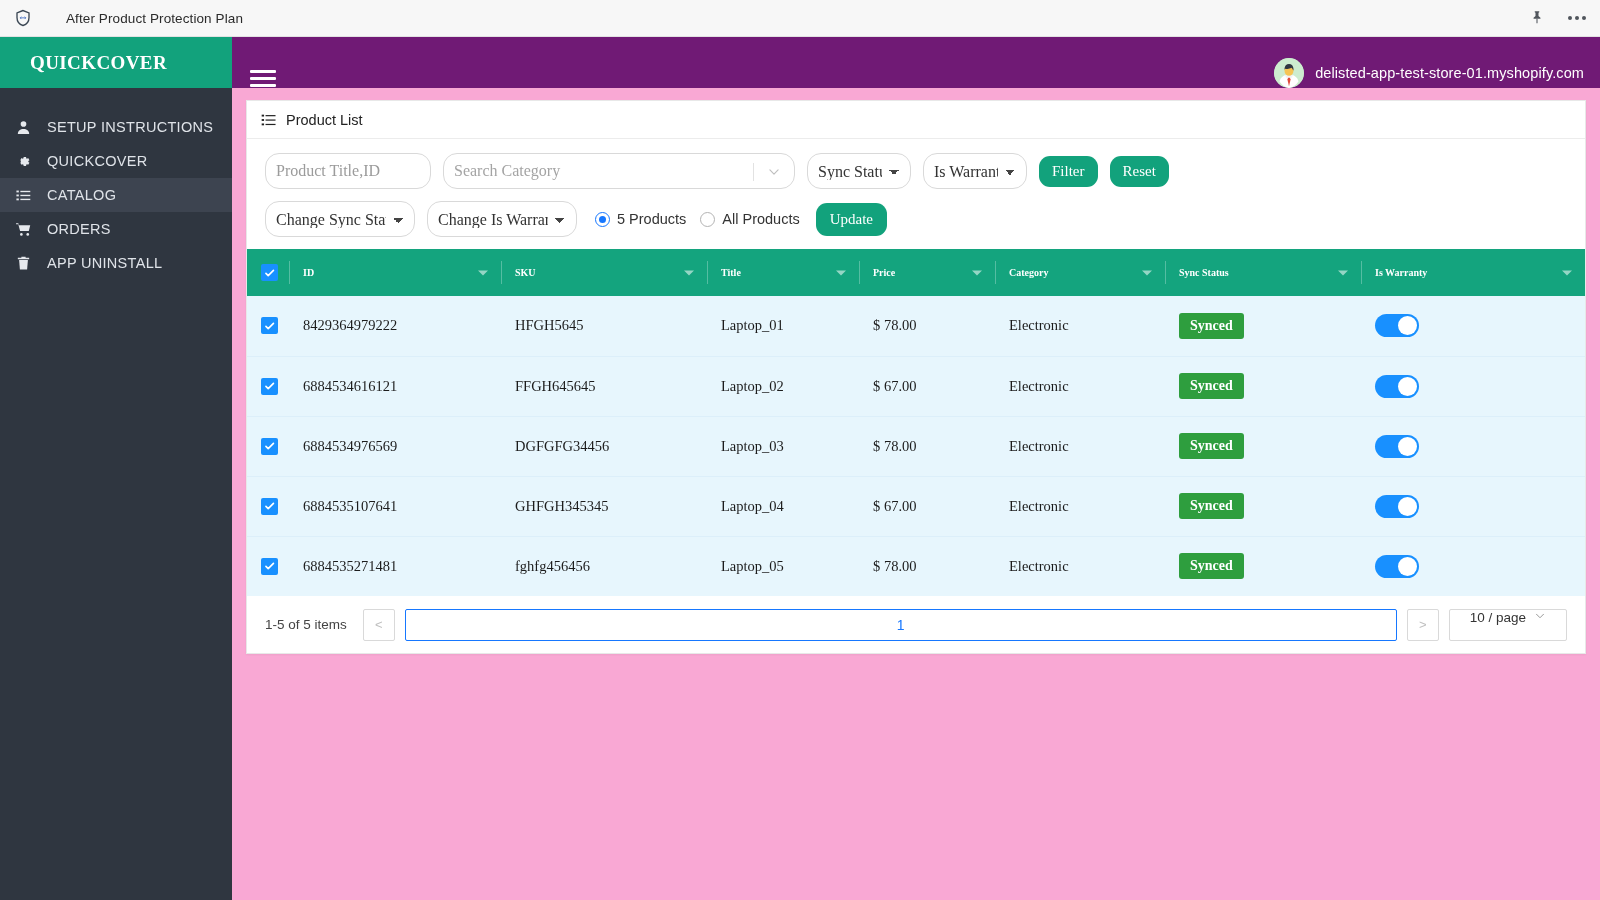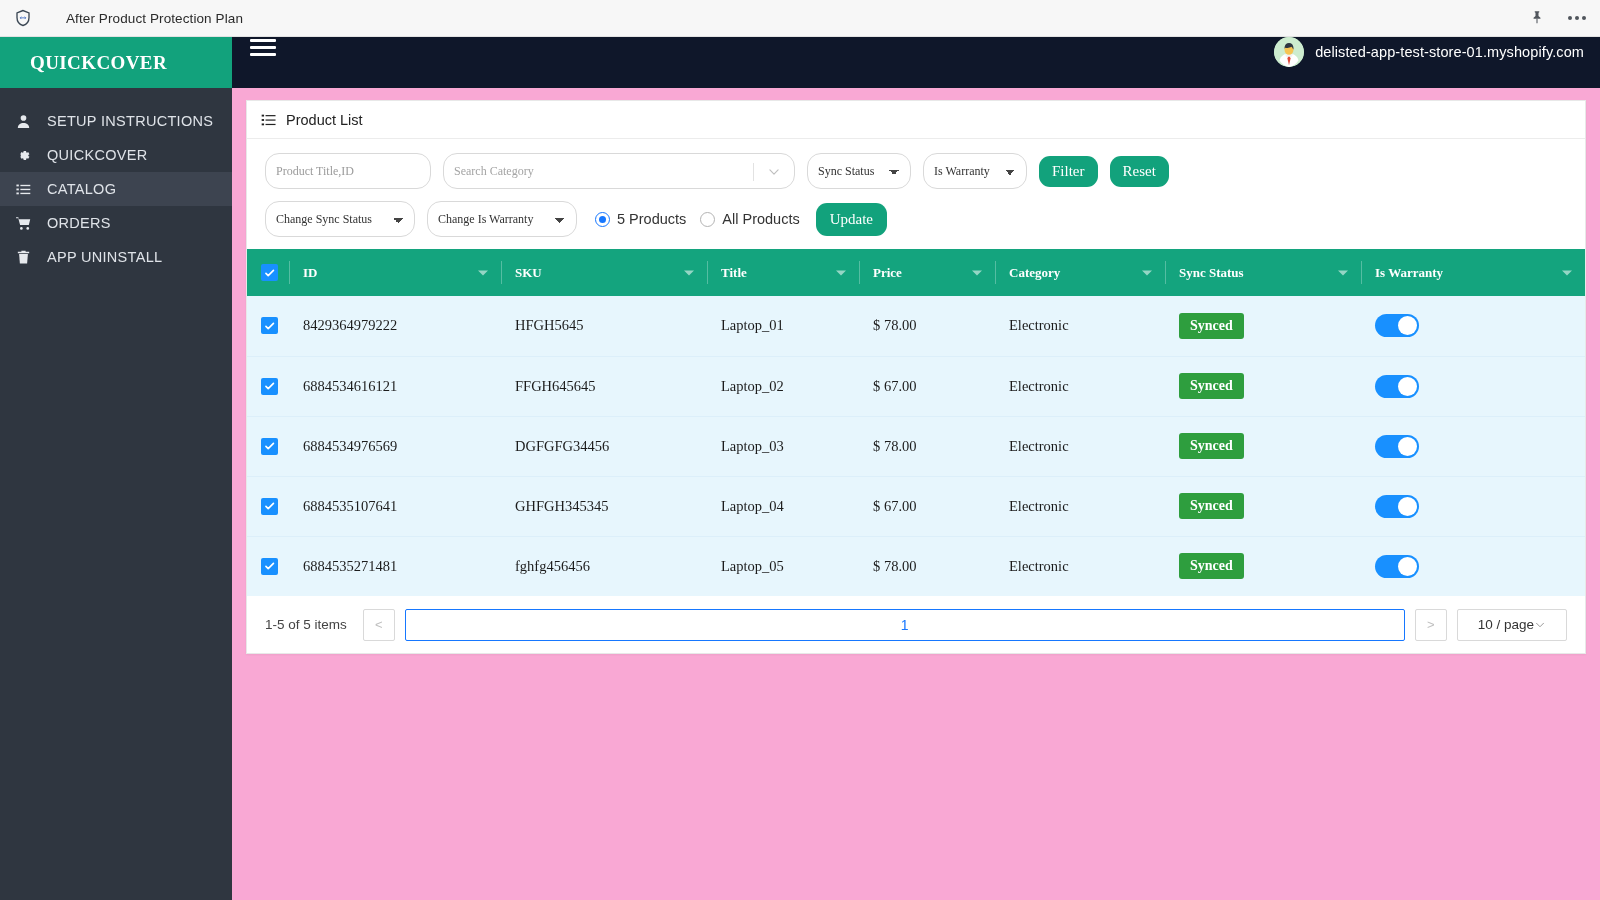--- a/index.html
+++ b/index.html
@@ -30,35 +30,35 @@
   .app { display: flex; height: 863px; }
 
   
   .sidebar { width: 232px; flex: 0 0 232px; background: #2f3640; display: flex; flex-direction: column; }
   .brand {
     height: 51px; background: #12a27c; color: #fff;
     display: flex; align-items: center; padding-left: 30px;
     font-family: "Liberation Serif", serif;
     font-size: 19px; font-weight: 700; letter-spacing: .4px;
   }
-  .nav { padding-top: 16px; }
+  .nav { padding-top: 22px; }
   .nav-item {
     display: flex; align-items: center; gap: 14px;
     height: 34px; padding: 0 14px;
     color: #dfe3e8; font-size: 14.5px; letter-spacing: .3px;
     cursor: pointer;
   }
   .nav-item.active { background: #3d4450; }
   .nav-item .nav-ico { width: 19px; height: 19px; flex: 0 0 19px; display: flex; align-items: center; justify-content: center; }
   .nav-item .nav-ico svg { display: block; }
 
   
   .content { flex: 1; display: flex; flex-direction: column; background: #ffffff; min-width: 0; }
   .topbar {
-    height: 51px; background: #0f172a; display: flex; align-items: flex-start;
+    height: 51px; background: #701a75; display: flex; align-items: flex-end;
     padding: 0 12px 0 18px; color: #fff;
   }
   .hamburger { width: 26px; height: 20px; display: flex; flex-direction: column; justify-content: center; gap: 4px; cursor: pointer; }
   .hamburger i { display: block; height: 3px; background: #fff; border-radius: 1px; }
   .store { margin-left: auto; display: flex; align-items: center; gap: 11px; padding-right: 4px; }
   .avatar { width: 30px; height: 30px; border-radius: 50%; overflow: hidden; flex: 0 0 30px; background: #bfe3c7; }
   .store-name { font-size: 14.5px; color: #fff; letter-spacing: .1px; }
 
   .page { flex: 1; background: #f9a8d4; padding: 12px 14px; overflow: hidden; }
   .panel { background: #fff; border: 1px solid #e8e8e8; box-shadow: 0 1px 2px rgba(0,0,0,.05); }
@@ -68,21 +68,21 @@
     font-size: 14.5px; color: #222;
   }
   .panel-head .list-ico { width: 16px; height: 16px; display: block; }
 
   .filters { padding: 14px 18px 10px; }
   .frow { display: flex; align-items: center; gap: 12px; margin-bottom: 12px; }
   .frow:last-child { margin-bottom: 2px; }
 
   .txt-input, .sel, .cat-select {
     height: 36px; border: 1px solid #d9d9d9; background: #fff; border-radius: 14px;
-    font-family: "Liberation Serif", serif; font-size: 12px; color: #333;
+    font-family: "Liberation Serif", serif; font-size: 16px; color: #333;
     padding: 0 10px; outline: none;
   }
   .txt-input { width: 166px; }
   .txt-input::placeholder { color: #9b9b9b; font-family: "Liberation Serif", serif; }
   .cat-select {
     width: 352px; display: flex; align-items: center; position: relative;
     color: #a4a4a4; cursor: pointer;
   }
   .cat-select .divider { position: absolute; right: 40px; top: 9px; width: 1px; height: 18px; background: #e2e2e2; }
   .cat-select .chev { position: absolute; right: 13px; top: 11px; width: 14px; height: 14px; }
@@ -110,21 +110,21 @@
   .radio { display: flex; align-items: center; gap: 7px; cursor: pointer; font-size: 14.5px; color: #333; }
   .rdot { width: 15px; height: 15px; border-radius: 50%; border: 1px solid #b3b3b3; background: #fff; display: block; position: relative; flex: 0 0 15px; }
   .rdot.on { border: 1px solid #1677ff; }
   .rdot.on::after { content: ""; position: absolute; left: 3px; top: 3px; width: 7px; height: 7px; border-radius: 50%; background: #1677ff; }
 
   
   .table-wrap { padding: 0 0 0 0; }
   table { width: 100%; border-collapse: collapse; table-layout: fixed; }
   thead th {
     background: #14a47e; color: #fff;
-    font-family: "Liberation Serif", serif; font-weight: 700; font-size: 13px;
+    font-family: "Liberation Serif", serif; font-weight: 700; font-size: 10px;
     text-align: left; height: 47px; padding: 0 14px;
     position: relative;
   }
   thead th + th::before {
     content: ""; position: absolute; left: 0; top: 12px; bottom: 12px; width: 1px;
     background: rgba(255,255,255,.28);
   }
   th .caret {
     position: absolute; right: 13px; top: 50%; transform: translateY(-50%);
     width: 0; height: 0; border-left: 5px solid transparent; border-right: 5px solid transparent;
@@ -167,21 +167,21 @@
   }
   .pg-total { font-size: 13.5px; color: #444; margin-right: 6px; }
   .pg-btn {
     width: 32px; height: 32px; border: 1px solid #d9d9d9; border-radius: 2px; background: #fff;
     display: flex; align-items: center; justify-content: center;
     font-size: 13px; color: #bfbfbf; cursor: pointer;
   }
   .pg-btn.page { color: #1677ff; border-color: #1677ff; font-size: 14px; }
   .pg-size {
     height: 32px; min-width: 96px; border: 1px solid #d9d9d9; border-radius: 2px; background: #fff;
-    display: flex; align-items: center; justify-content: space-between; 
+    display: flex; align-items: flex-start; justify-content: space-between; gap: 8px;
     padding: 0 20px; font-size: 13.5px; color: #333; cursor: pointer;
   }
   .pg-size .chev { width: 12px; height: 12px; }
 </style>
 </head>
 <body>
 
 <div class="browser-bar">
   <span class="shield">
     <svg viewBox="0 0 24 24" width="18" height="18">

